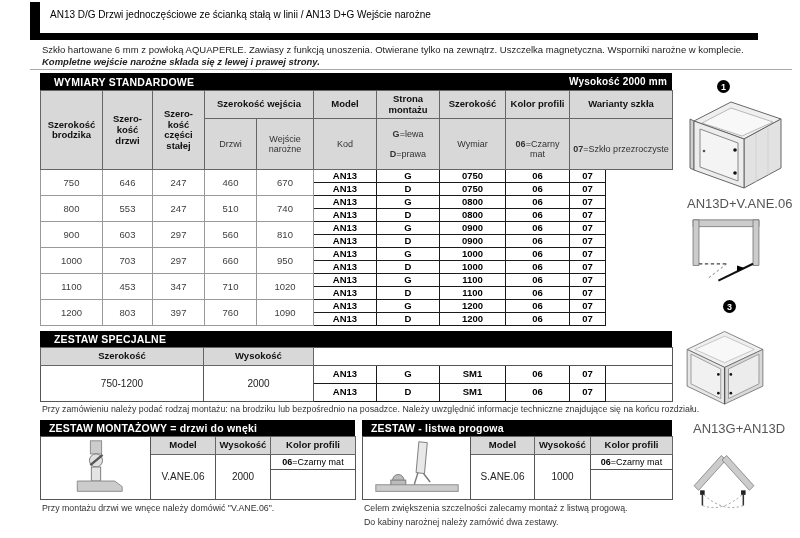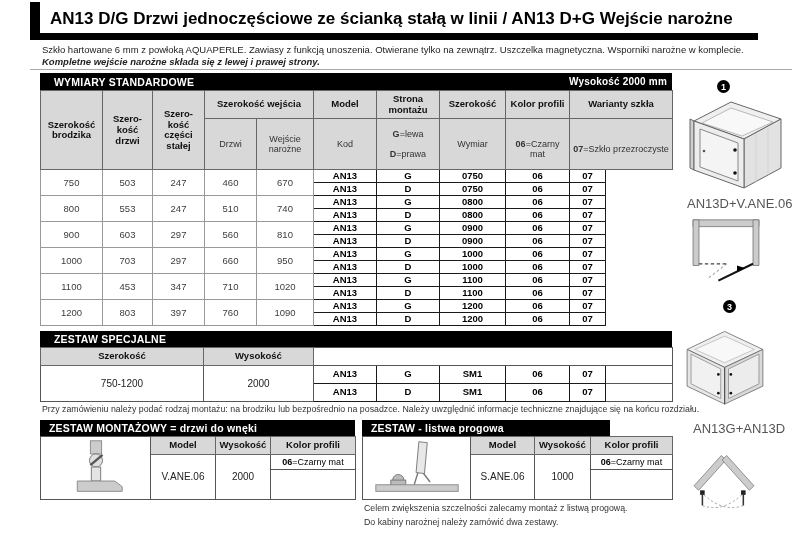--- a/index.html
+++ b/index.html
@@ -6,21 +6,21 @@
   html,body { margin:0; padding:0; background:#fff; }
   .page {
     position: relative; width: 800px; height: 538px; overflow: hidden;
     background: #fff; font-family: "Liberation Sans", sans-serif; color:#000;
   }
   .abs { position: absolute; }
 
   
   .vbar { background:#000; }
   .hbar { background:#000; }
-  .title { font-size:17px; font-weight:bold; white-space:nowrap; }
+  .title { font-size:10px; font-weight:normal; white-space:nowrap; }
   .desc  { font-size:9.5px; color:#222; white-space:nowrap; }
   .desc.bold { font-weight:bold; }
   .rule { background:#aaa; height:1px; }
 
   
   .secbar {
     background:#000; color:#fff; font-weight:bold; font-size:10.5px;
     display:flex; align-items:center; justify-content:space-between;
     padding:0 5px 0 14px; letter-spacing:0.2px;
   }
@@ -109,21 +109,21 @@
           <b>06</b><span>=Czarny mat</span>
         </th>
         <th class="Hs" colspan="2">
           <b>07</b><span>=Szkło przezroczyste</span>
         </th>
       </tr>
     </thead>
     <tbody>
       <tr style="height:13px">
         <td class="L" rowspan="2">750</td>
-        <td class="L" rowspan="2">503</td>
+        <td class="L" rowspan="2">646</td>
         <td class="L" rowspan="2">247</td>
         <td class="L" rowspan="2">460</td>
         <td class="L" rowspan="2">670</td>
         <td class="B">AN13</td>
         <td class="B">G</td>
         <td class="B">0750</td>
         <td class="B">06</td>
         <td class="B">07</td>
         <td class="S"></td>
       </tr>
@@ -318,22 +318,23 @@
         <td class="V" rowspan="2">2000</td>
         <td class="E" style="font-size:9px">
           <b>06</b><span>=Czarny mat</span>
         </td>
       </tr>
       <tr style="height:30px">
         <td class="E"></td>
       </tr>
     </tbody>
   </table>
-
-  <div class="abs secbar" style="left:362px; top:420px; width:248px; height:16px; padding-left:9px;">
+  <div class="abs note" style="left:42px; top:503px;">Przy montażu drzwi we wnęce należy domówić "V.ANE.06".</div>
+
+  <div class="abs secbar" style="left:362px; top:420px; width:310px; height:16px; padding-left:9px;">
     <span>ZESTAW - listwa progowa</span>
   </div>
   <table class="abs" style="left:362px; top:436px; width:310px;">
     <colgroup>
         <col style="width:108px">
         <col style="width:64px">
         <col style="width:56px">
         <col style="width:82px">
       </colgroup>
     <tbody>

